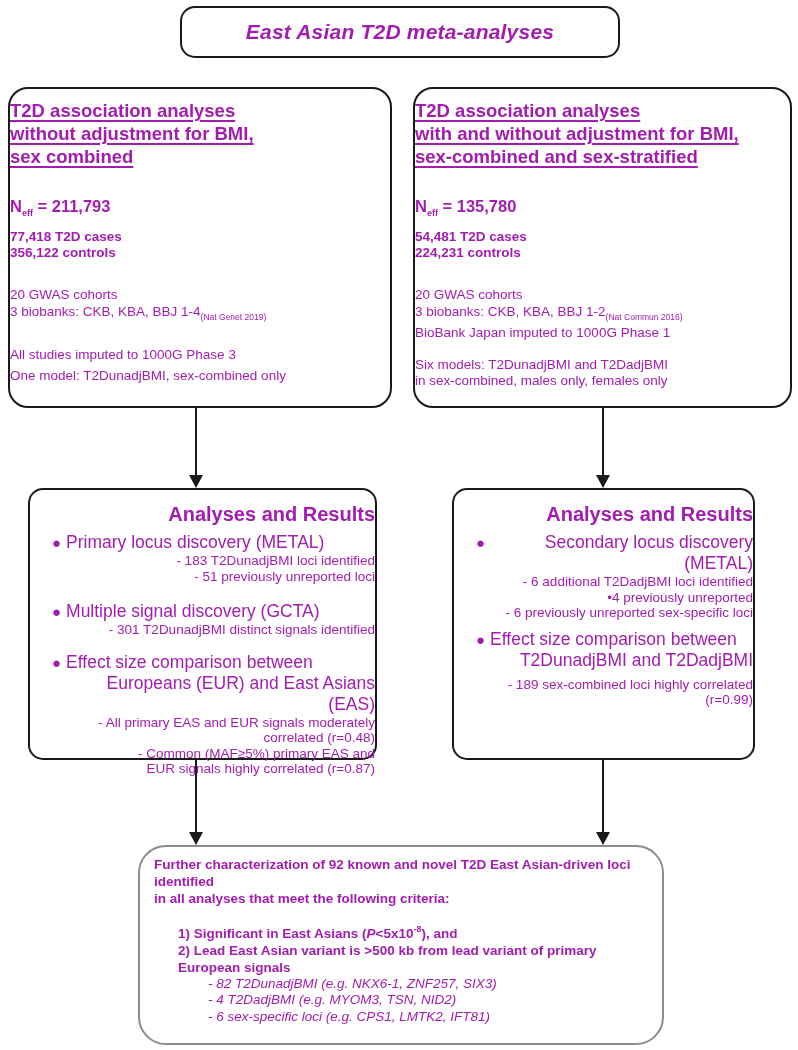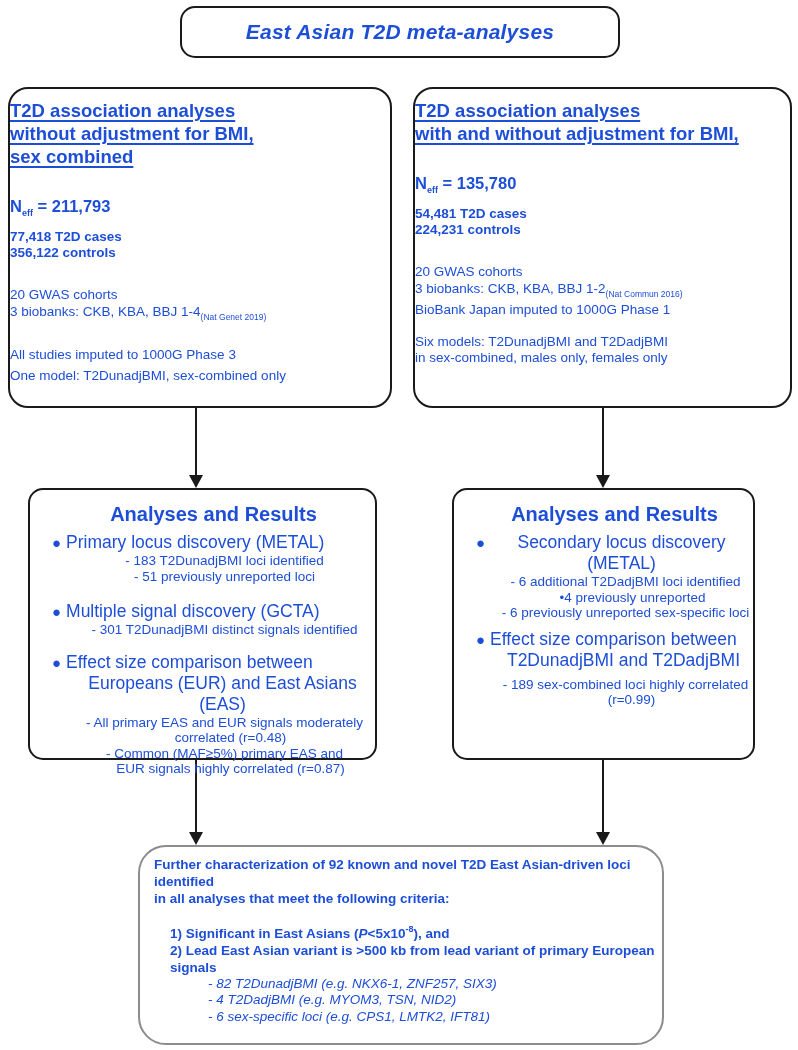--- a/index.html
+++ b/index.html
@@ -1,17 +1,17 @@
 <!DOCTYPE html>
 <html><head>
 <meta charset="utf-8">
 <style>
   html,body{margin:0;padding:0;background:#ffffff;}
   .page{position:relative;width:798px;height:1050px;background:#ffffff;overflow:hidden;
-        font-family:"Liberation Sans", sans-serif;color:#1d4ed8;}
+        font-family:"Liberation Sans", sans-serif;color:#a21caf;}
   .box{position:absolute;background:#ffffff;border:2px solid #1a1a1a;box-sizing:border-box;}
 
   
   .title-box{left:180px;top:6px;width:440px;height:52px;border-radius:15px;
              display:flex;align-items:center;justify-content:center;}
   .title-box .t{font-size:21px;font-weight:bold;font-style:italic;letter-spacing:.2px;}
 
   
   .study-box{top:87px;height:321px;border-radius:20px;}
   .study-left{left:8px;width:384px;}
@@ -34,36 +34,36 @@
   .arrow .shaft{width:2px;margin:0 auto;background:#1a1a1a;}
   .arrow .head{width:0;height:0;margin:0 auto;
                border-left:7px solid transparent;border-right:7px solid transparent;
                border-top:13px solid #1a1a1a;}
   .ar-l1{left:188px;top:408px;} .ar-r1{left:595px;top:408px;}
   .ar-l1 .shaft,.ar-r1 .shaft{height:67px;}
   .ar-l2{left:188px;top:760px;} .ar-r2{left:595px;top:760px;}
   .ar-l2 .shaft,.ar-r2 .shaft{height:72px;}
 
   
-  .results-box{top:488px;height:272px;border-radius:15px;text-align:center;}
+  .results-box{top:488px;height:272px;border-radius:15px;text-align:right;}
   .results-left{left:28px;width:349px;}
   .results-right{left:452px;width:303px;}
   .results-box .rtitle{margin:13px 0 0 22px;font-size:20px;font-weight:bold;}
   .bullet-line{margin-left:22px;font-size:17.5px;line-height:21px;display:flex;align-items:baseline;}
   .bullet-line .dot{font-size:15px;margin-right:5px;}
   .bullet-cont{margin-left:40px;font-size:17.5px;line-height:21px;}
   .sub-line{margin-left:44px;font-size:13.5px;line-height:15.5px;}
   .sub-cont{margin-left:56px;font-size:13.5px;line-height:15.5px;}
   .sub-nested{margin-left:58px;font-size:13.5px;line-height:15.5px;}
   .gap6{height:6px;} .gap8{height:8px;} .gap14{height:14px;} .gap17{height:17px;}
 
   
   .bottom-box{left:138px;top:845px;width:526px;height:200px;border:2px solid #8c8c8c;border-radius:28px;}
   .bottom-box .intro{margin:9px 0 0 14px;font-size:13.5px;font-weight:bold;line-height:17px;}
-  .crit{margin-left:30px;font-size:13.5px;font-weight:bold;line-height:17px;}
+  .crit{margin-left:38px;font-size:13.5px;font-weight:bold;line-height:17px;}
   .crit .pit{font-style:italic;}
   .crit sup{font-size:9px;}
   .example{margin-left:68px;font-size:13.5px;font-style:italic;line-height:16.5px;}
 </style>
 </head>
 <body>
 
 <div class="page">
 
   <div class="box title-box">
@@ -84,20 +84,21 @@
     <div class="plain mt-block">20 GWAS cohorts</div>
     <div class="plain"><span>3 biobanks: CKB, KBA, BBJ 1-4</span><span class="cite">(Nat Genet 2019)</span></div>
     <div class="plain impute">All studies imputed to 1000G Phase 3</div>
     <div class="plain model">One model: T2DunadjBMI, sex-combined only</div>
   </div>
 
   <div class="box study-box study-right">
     <div class="hdr">
       <div>T2D association analyses</div>
       <div>with and without adjustment for BMI,</div>
+      <div>sex-combined and sex-stratified</div>
     </div>
     <div class="neff"><span>N</span><sub>eff</sub><span> = 135,780</span></div>
     <div class="cc">
       <div>54,481 T2D cases</div>
       <div>224,231 controls</div>
     </div>
     <div class="plain mt-block">20 GWAS cohorts</div>
     <div class="plain"><span>3 biobanks: CKB, KBA, BBJ 1-2</span><span class="cite">(Nat Commun 2016)</span></div>
     <div class="plain">BioBank Japan imputed to 1000G Phase 1</div>
     <div class="plain model">Six models: T2DunadjBMI and T2DadjBMI</div>

